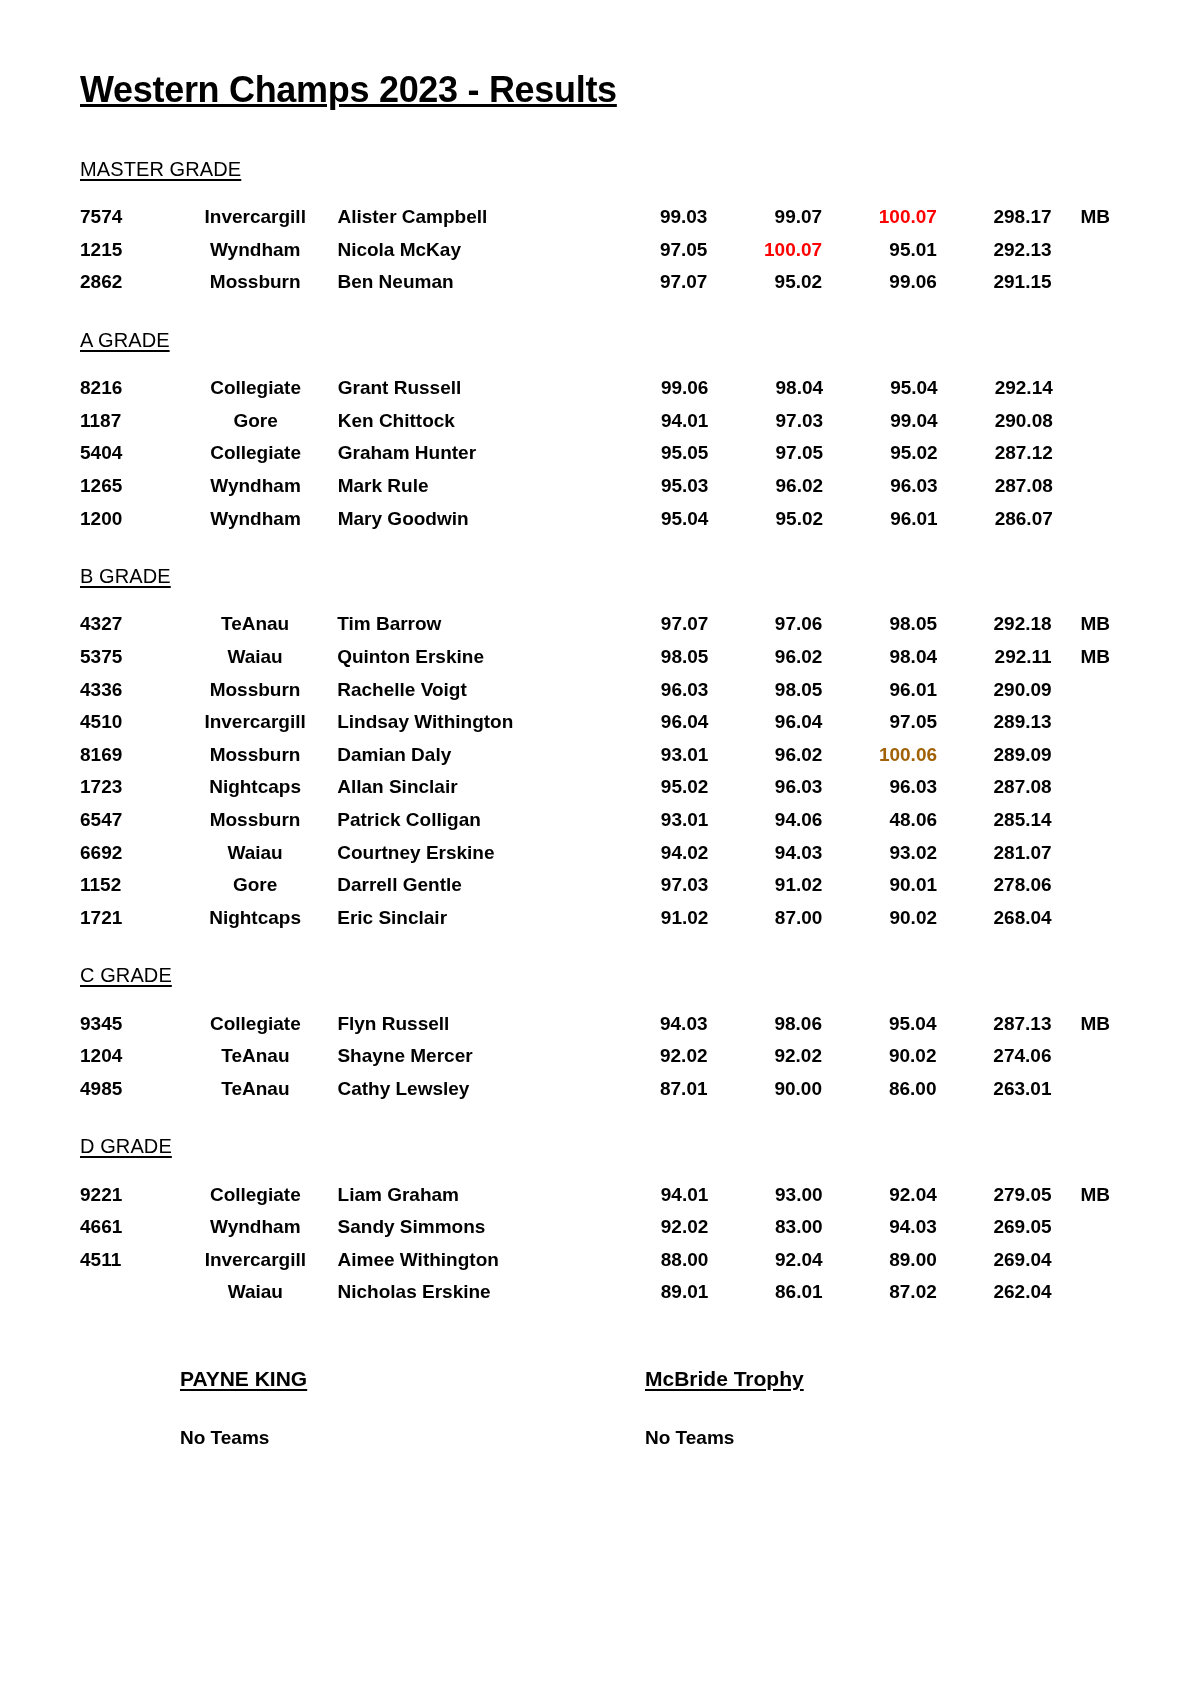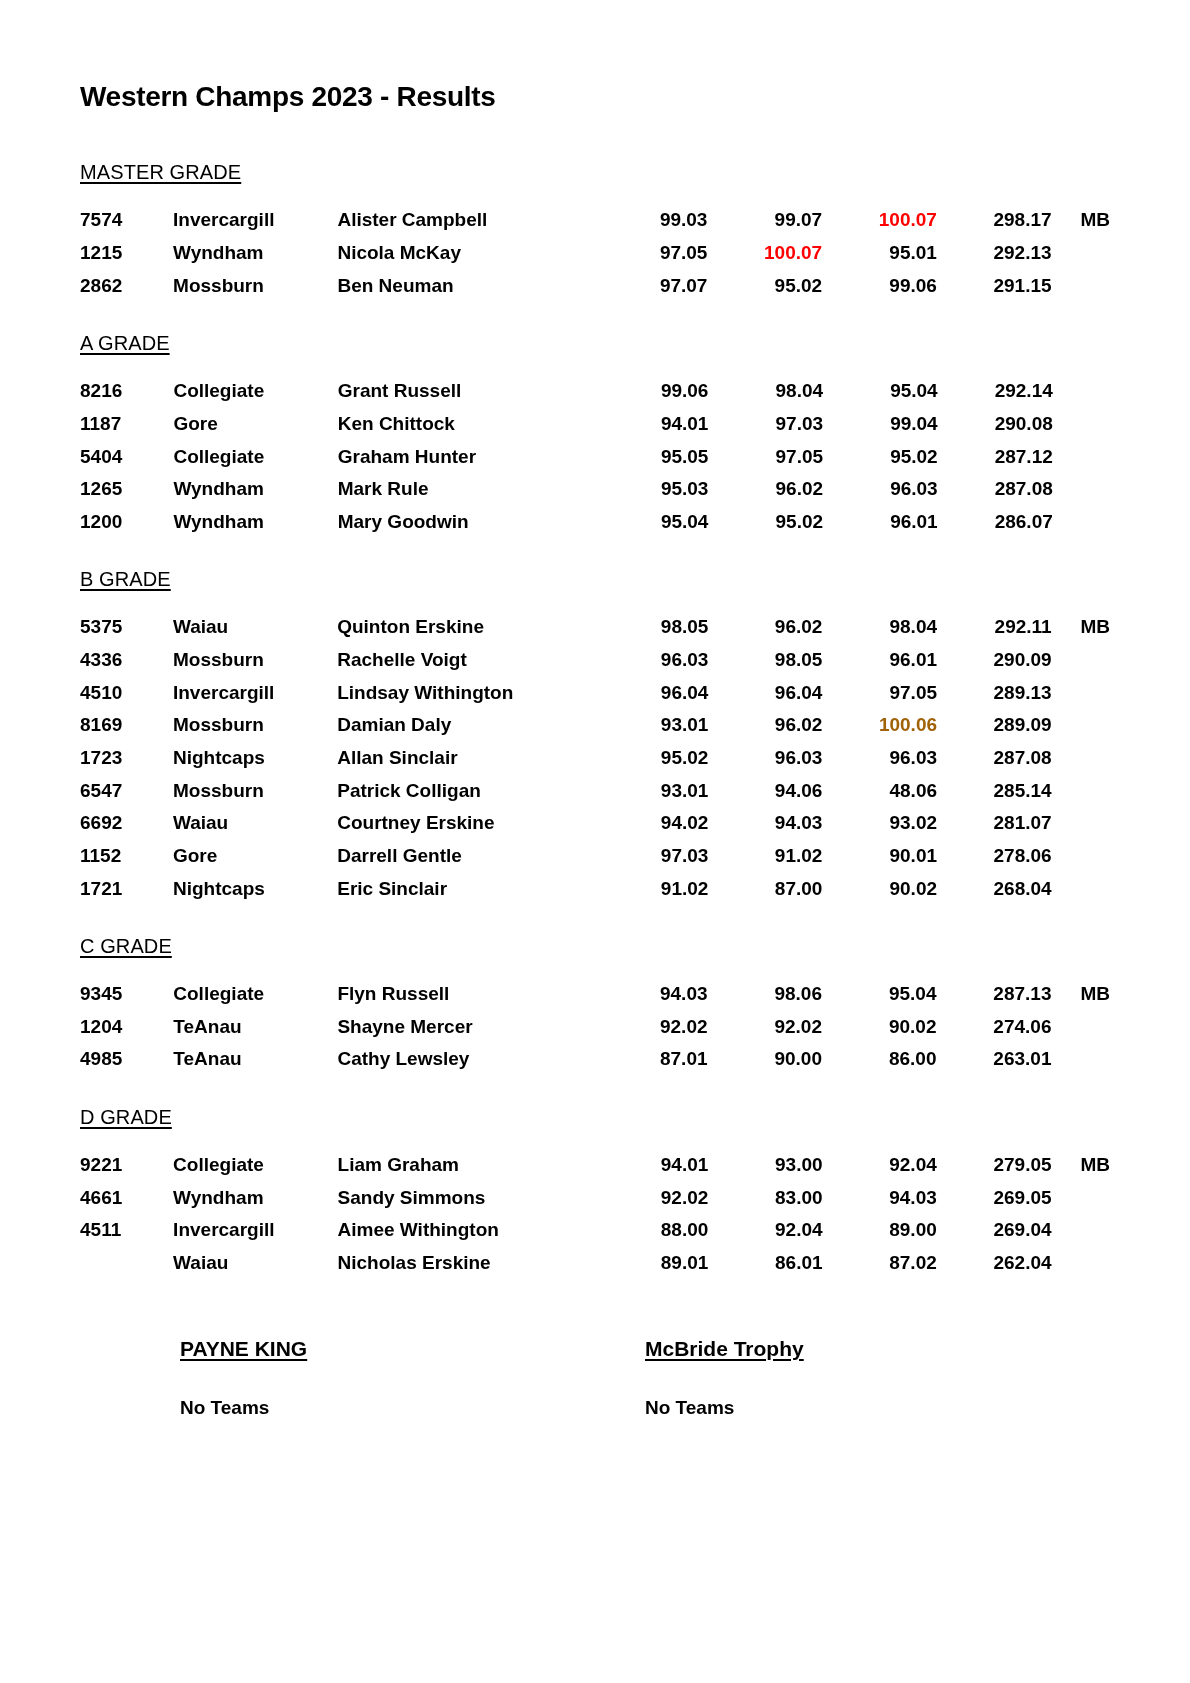--- a/index.html
+++ b/index.html
@@ -15,25 +15,26 @@
     -webkit-font-smoothing: antialiased;
   }
   .page {
     position: relative;
     width: 1190px;
     height: 1683px;
     box-sizing: border-box;
     padding: 70px 80px 0 80px;
   }
   .doc-title {
-    font-size: 28px;
+    font-size: 36px;
     font-weight: bold;
     letter-spacing: -0.3px;
-    margin: 12px 0 48px 0;
+    margin: 0 0 48px 0;
     line-height: 1.1;
+    text-decoration: underline;
   }
   .section {
     margin-bottom: 12px;
   }
   .grade-heading {
     font-size: 20px;
     font-weight: normal;
     text-decoration: underline;
     text-underline-offset: 3px;
     margin: 0 0 20px 0;
@@ -47,21 +48,21 @@
   }
   table.results td {
     font-size: 19px;
     font-weight: bold;
     padding: 3.5px 0;
     vertical-align: top;
     white-space: nowrap;
     line-height: 1.35;
   }
   td.c-num   { width: 96px;   padding-right: 0; }
-  td.c-club  { width: 168px; text-align: left;   padding-left: 22px; }
+  td.c-club  { width: 168px; text-align: center;   padding-left: 22px; }
   td.c-name  { width: 250px; text-align: left;   padding-left: 0; }
   td.c-s1    { width: 130px; text-align: right; }
   td.c-s2    { width: 118px; text-align: right; }
   td.c-s3    { width: 118px; text-align: right; }
   td.c-total { width: 118px; text-align: right; }
   td.c-mb    { width: 60px;  text-align: right; padding-left: 10px; }
   .hi { color: #ff0000; }
 
   .trophies {
     margin-top: 58px;
@@ -177,20 +178,30 @@
               <td class="c-s2">95.02</td>
               <td class="c-s3">96.01</td>
               <td class="c-total">286.07</td>
               <td class="c-mb"></td>
             </tr>
           </tbody>
         </table></div>
       <div class="section"><div class="grade-heading">B GRADE</div><table class="results">
           <tbody>
             <tr>
+              <td class="c-num">4327</td>
+              <td class="c-club">TeAnau</td>
+              <td class="c-name">Tim Barrow</td>
+              <td class="c-s1">97.07</td>
+              <td class="c-s2">97.06</td>
+              <td class="c-s3">98.05</td>
+              <td class="c-total">292.18</td>
+              <td class="c-mb">MB</td>
+            </tr>
+            <tr>
               <td class="c-num">5375</td>
               <td class="c-club">Waiau</td>
               <td class="c-name">Quinton Erskine</td>
               <td class="c-s1">98.05</td>
               <td class="c-s2">96.02</td>
               <td class="c-s3">98.04</td>
               <td class="c-total">292.11</td>
               <td class="c-mb">MB</td>
             </tr>
             <tr>

